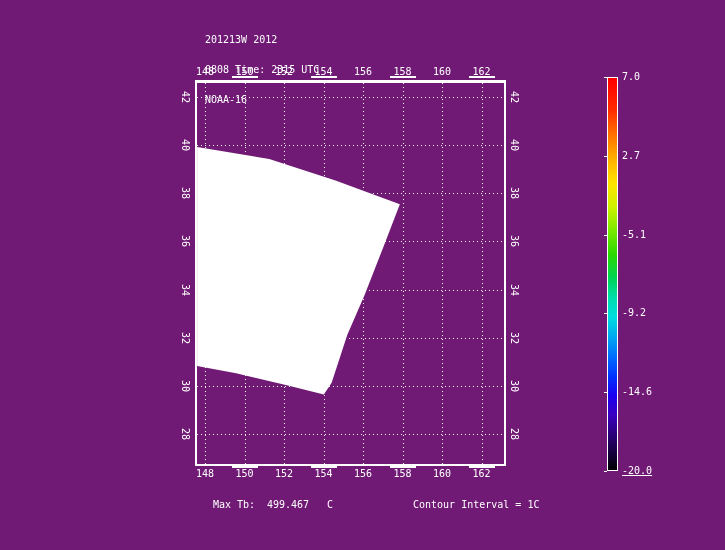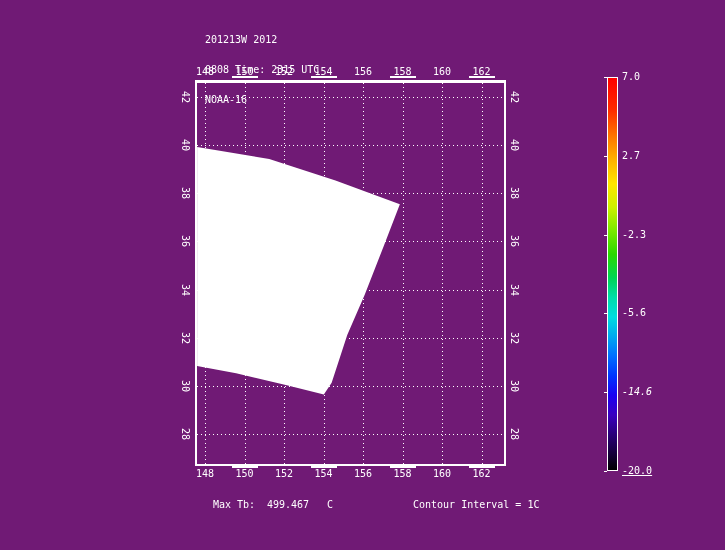--- a/index.html
+++ b/index.html
@@ -118,23 +118,23 @@
         <div class="cbar-tick" style="top: 0px;"></div>
         <div class="cbar-tick" style="top: 78.8px;"></div>
         <div class="cbar-tick" style="top: 157.6px;"></div>
         <div class="cbar-tick" style="top: 236.4px;"></div>
         <div class="cbar-tick" style="top: 315.2px;"></div>
         <div class="cbar-tick" style="top: 394px;"></div>
       </div>
     <div id="cbarLabels">
         <div class="cbar-label" style="top: -5px;">7.0</div>
         <div class="cbar-label" style="top: 73.8px;">2.7</div>
-        <div class="cbar-label" style="top: 152.6px;">-2.3</div>
-        <div class="cbar-label" style="top: 231.4px;">-5.6</div>
-        <div class="cbar-label" style="top: 310.2px; font-style: italic;">-14.6</div>
+        <div class="cbar-label" style="top: 152.6px;">-5.1</div>
+        <div class="cbar-label" style="top: 231.4px;">-9.2</div>
+        <div class="cbar-label" style="top: 310.2px;">-14.6</div>
         <div class="cbar-label" style="top: 389px; text-decoration: underline;">-20.0</div>
       </div>
   </div>
 
   <div class="footer">
     <span style="left:213px">Max Tb:</span>
     <span style="left:267px">499.467</span>
     <span style="left:327px">C</span>
     <span style="left:413px">Contour Interval = 1C</span>
   </div>

